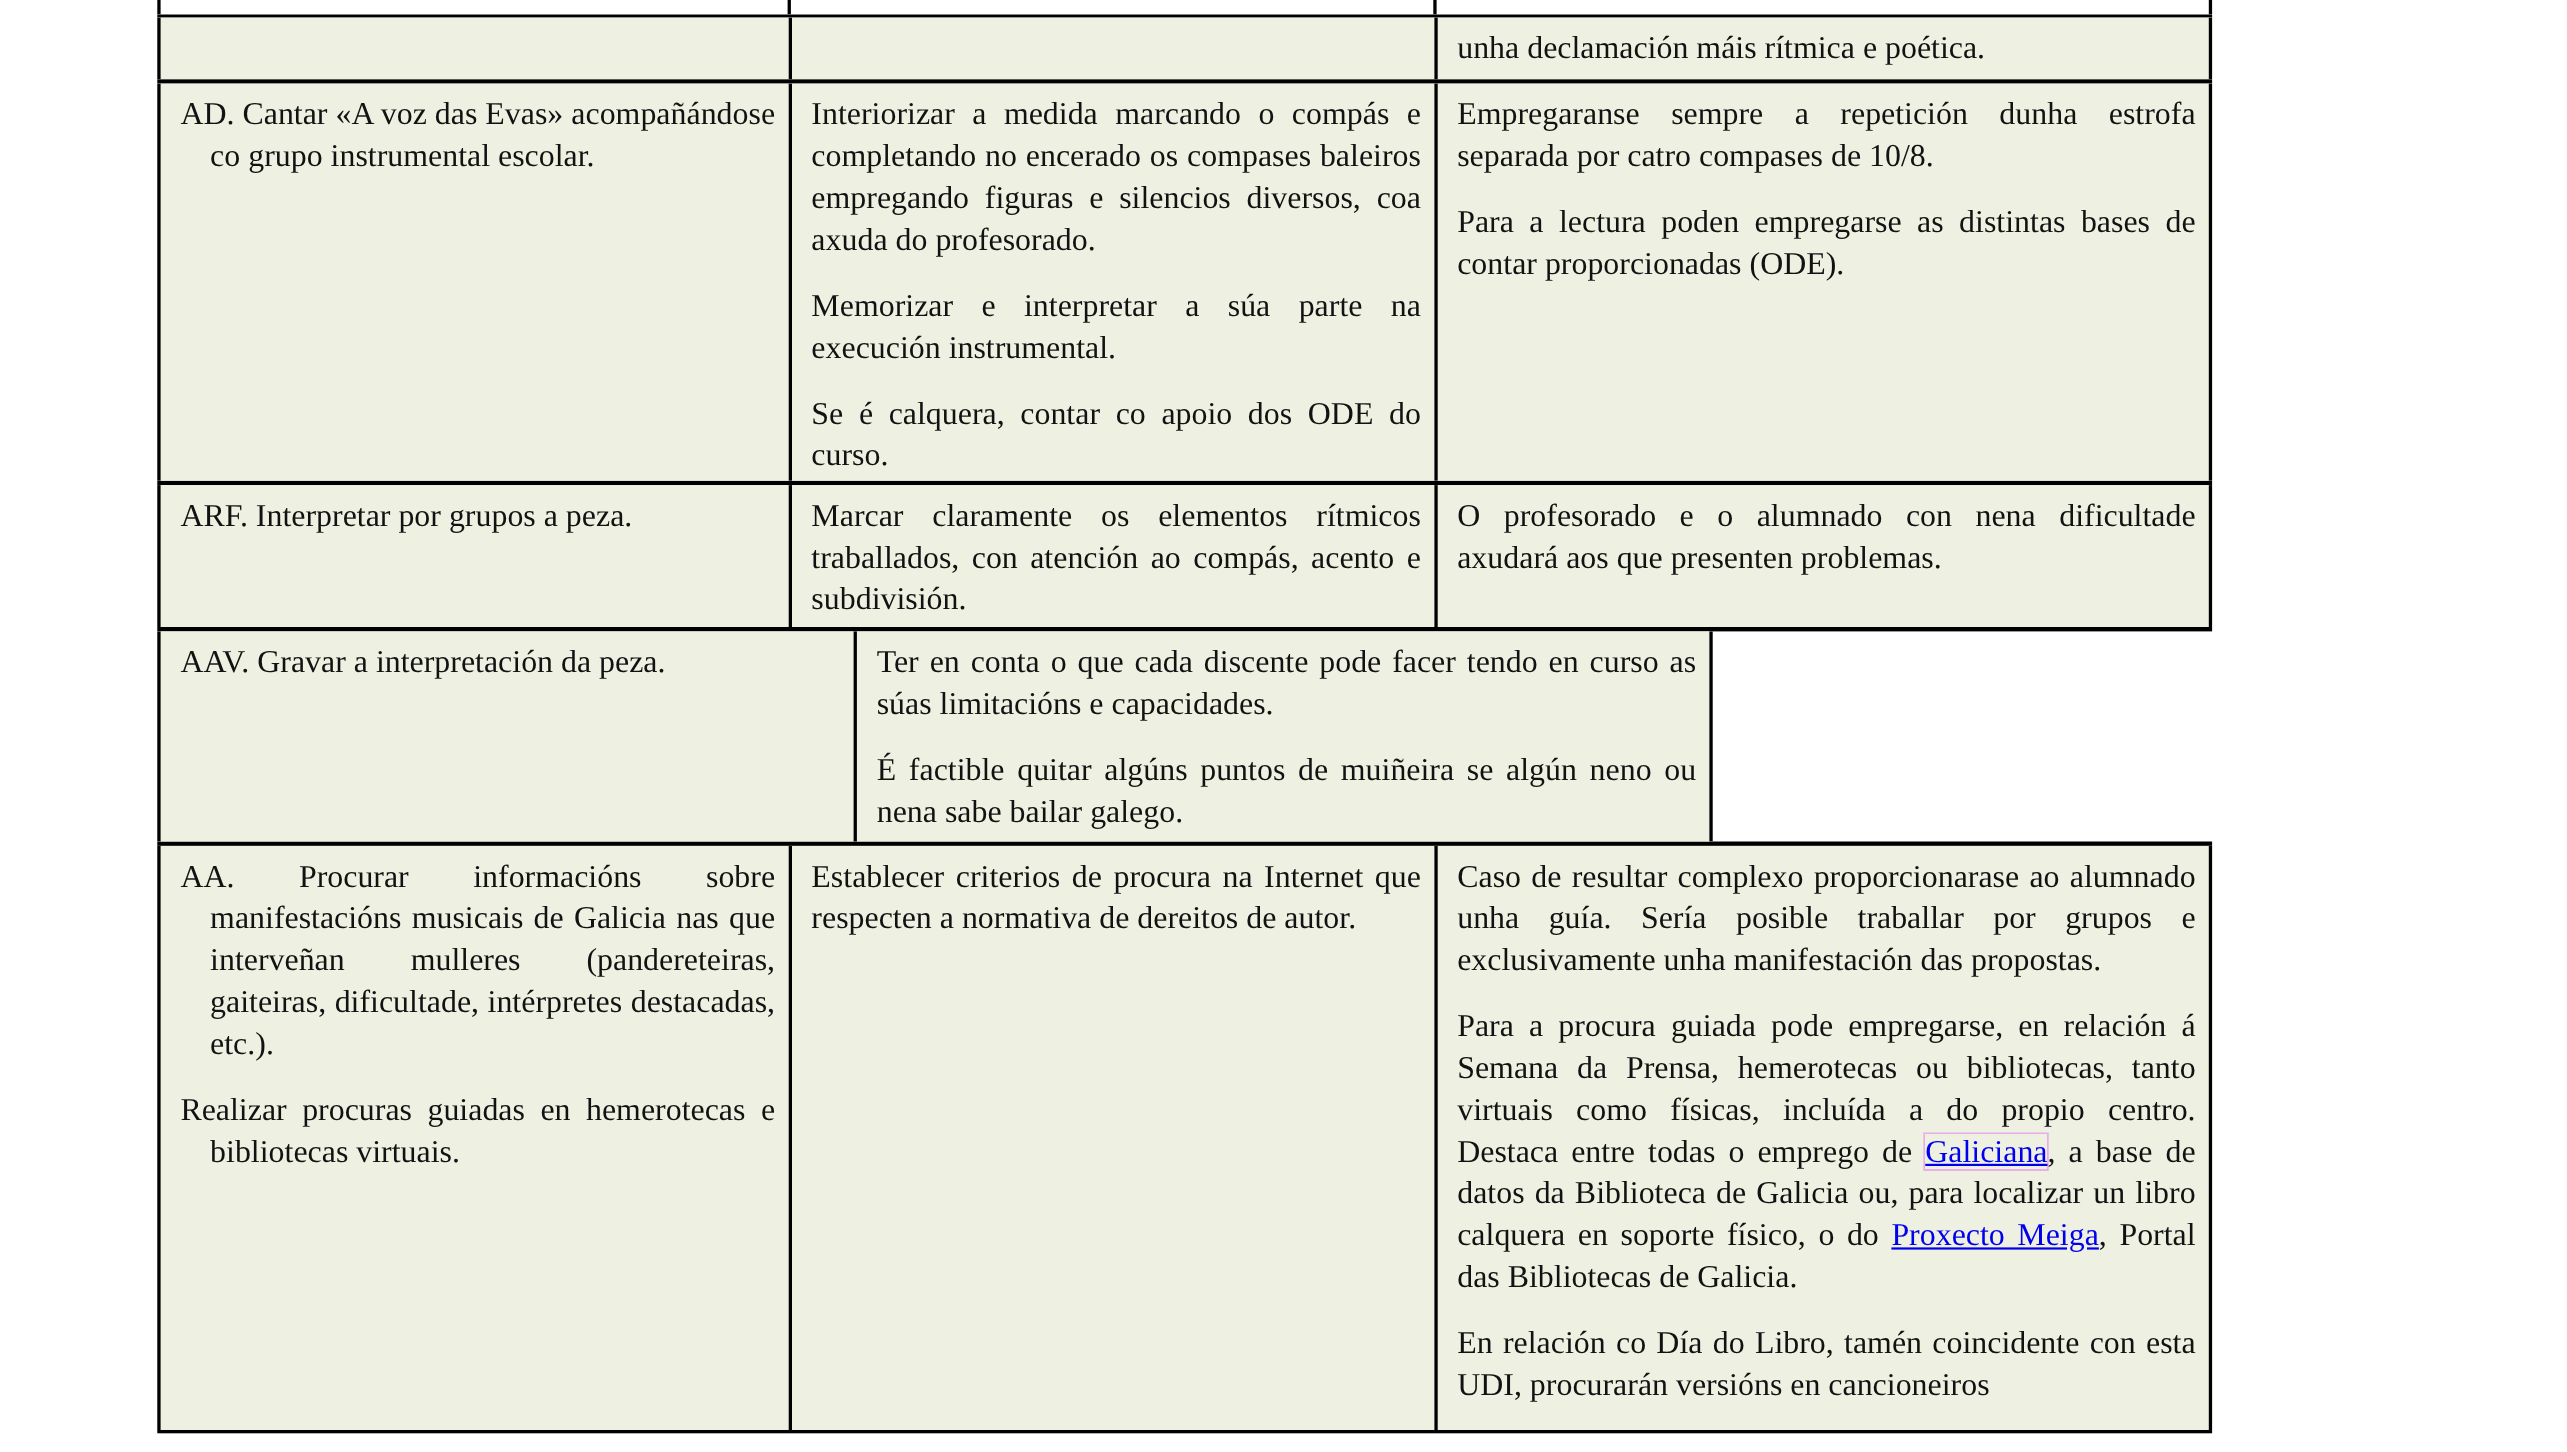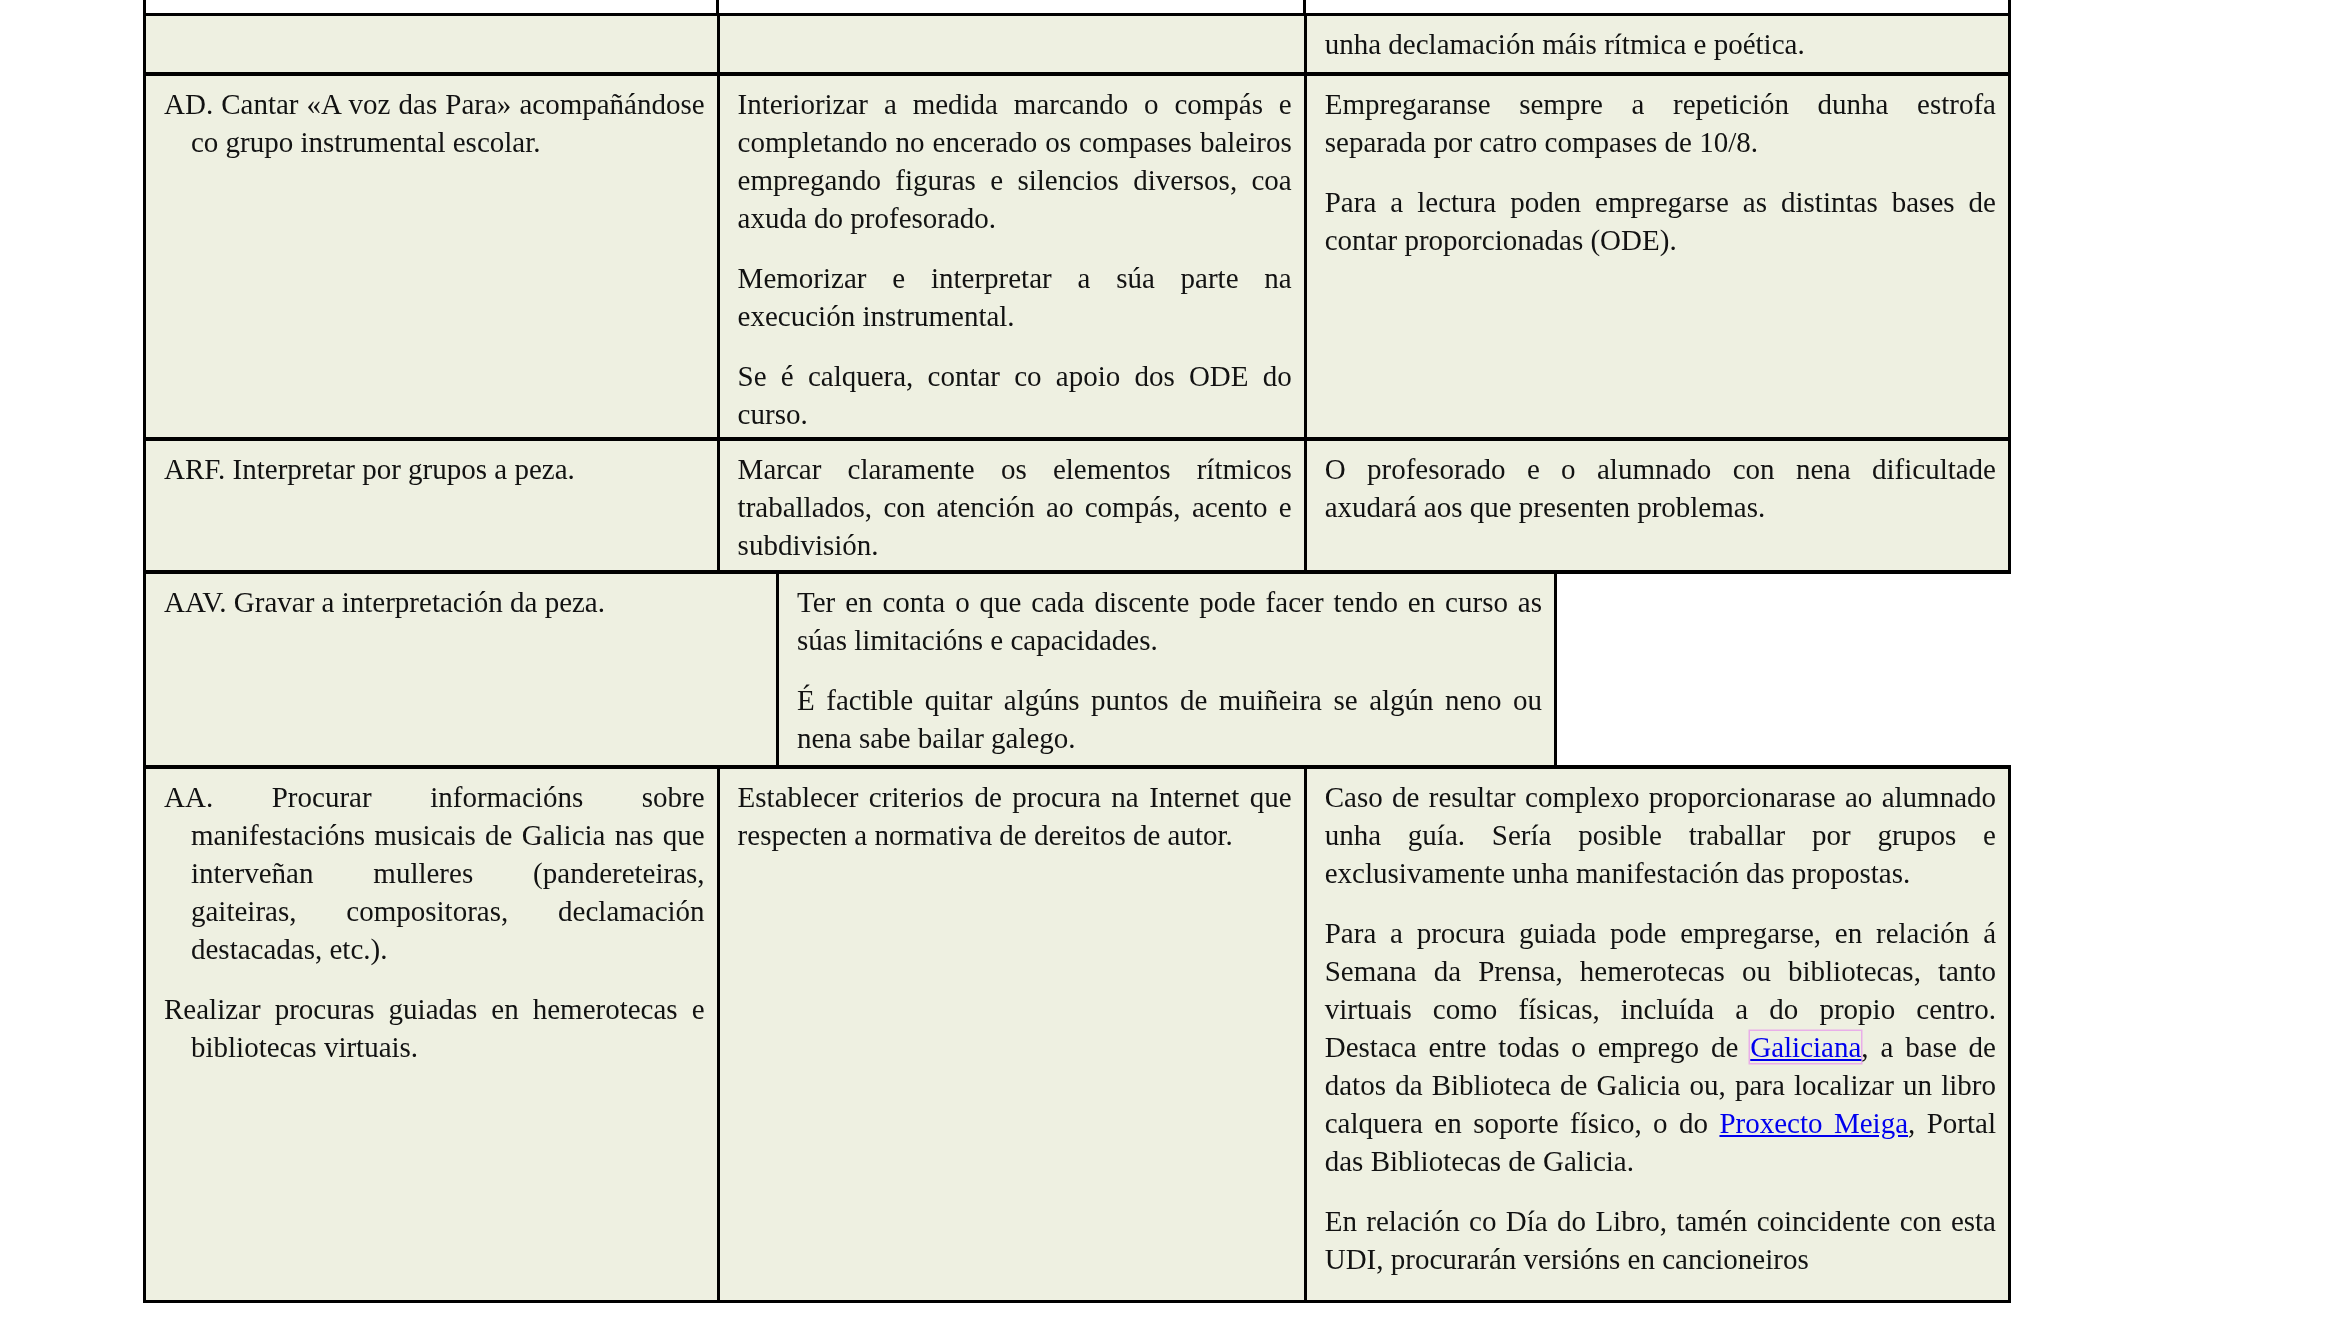--- a/index.html
+++ b/index.html
@@ -59,21 +59,21 @@
 
 <div class="t-row r0" data-name="row-continuation-top">
       <div class="t-cell c0" data-name="row-continuation-top-cell-0"></div>
       <div class="t-cell c1" data-name="row-continuation-top-cell-1"></div>
       <div class="t-cell c2" data-name="row-continuation-top-cell-2">
         <p class="para" data-name="paragraph">unha declamación máis rítmica e poética.</p>
       </div>
     </div>
     <div class="t-row r1" data-name="row-ad">
       <div class="t-cell c0" data-name="row-ad-cell-0">
-        <p class="para hanging" data-name="paragraph">AD. Cantar «A voz das Para» acompañándose co grupo instrumental escolar.</p>
+        <p class="para hanging" data-name="paragraph">AD. Cantar «A voz das Evas» acompañándose co grupo instrumental escolar.</p>
       </div>
       <div class="t-cell c1" data-name="row-ad-cell-1">
         <p class="para" data-name="paragraph">Interiorizar a medida marcando o compás e completando no encerado os compases baleiros empregando figuras e silencios diversos, coa axuda do profesorado.</p>
         <p class="para" data-name="paragraph">Memorizar e interpretar a súa parte na execución instrumental.</p>
         <p class="para" data-name="paragraph">Se é calquera, contar co apoio dos ODE do curso.</p>
       </div>
       <div class="t-cell c2" data-name="row-ad-cell-2">
         <p class="para" data-name="paragraph">Empregaranse sempre a repetición dunha estrofa separada por catro compases de 10/8.</p>
         <p class="para" data-name="paragraph">Para a lectura poden empregarse as distintas bases de contar proporcionadas (ODE).</p>
       </div>
@@ -93,21 +93,21 @@
       <div class="t-cell c0" data-name="row-aav-cell-0">
         <p class="para hanging" data-name="paragraph">AAV. Gravar a interpretación da peza.</p>
       </div>
       <div class="t-cell c2" data-name="row-aav-cell-2">
         <p class="para" data-name="paragraph">Ter en conta o que cada discente pode facer tendo en curso as súas limitacións e capacidades.</p>
         <p class="para" data-name="paragraph">É factible quitar algúns puntos de muiñeira se algún neno ou nena sabe bailar galego.</p>
       </div>
     </div>
     <div class="t-row r4" data-name="row-aa">
       <div class="t-cell c0" data-name="row-aa-cell-0">
-        <p class="para hanging" data-name="paragraph">AA. Procurar informacións sobre manifestacións musicais de Galicia nas que interveñan mulleres (pandereteiras, gaiteiras, compositoras, declamación destacadas, etc.).</p>
+        <p class="para hanging" data-name="paragraph">AA. Procurar informacións sobre manifestacións musicais de Galicia nas que interveñan mulleres (pandereteiras, gaiteiras, dificultade, intérpretes destacadas, etc.).</p>
         <p class="para hanging" data-name="paragraph">Realizar procuras guiadas en hemerotecas e bibliotecas virtuais.</p>
       </div>
       <div class="t-cell c1" data-name="row-aa-cell-1">
         <p class="para" data-name="paragraph">Establecer criterios de procura na Internet que respecten a normativa de dereitos de autor.</p>
       </div>
       <div class="t-cell c2" data-name="row-aa-cell-2">
         <p class="para" data-name="paragraph">Caso de resultar complexo proporcionarase ao alumnado unha guía. Sería posible traballar por grupos e exclusivamente unha manifestación das propostas.</p>
         <p class="para" data-name="paragraph"><span data-name="text-run">Para a procura guiada pode empregarse, en relación á Semana da Prensa, hemerotecas ou bibliotecas, tanto virtuais como físicas, incluída a do propio centro. Destaca entre todas o emprego de </span><a href="#" class="doc-link" data-name="galiciana-link">Galiciana</a><span data-name="text-run">, a base de datos da Biblioteca de Galicia ou, para localizar un libro calquera en soporte físico, o do </span><a href="#" class="doc-link" data-name="proxecto-meiga-link">Proxecto Meiga</a><span data-name="text-run">, Portal das Bibliotecas de Galicia.</span></p>
         <p class="para" data-name="paragraph">En relación co Día do Libro, tamén coincidente con esta UDI, procurarán versións en cancioneiros</p>
       </div>

